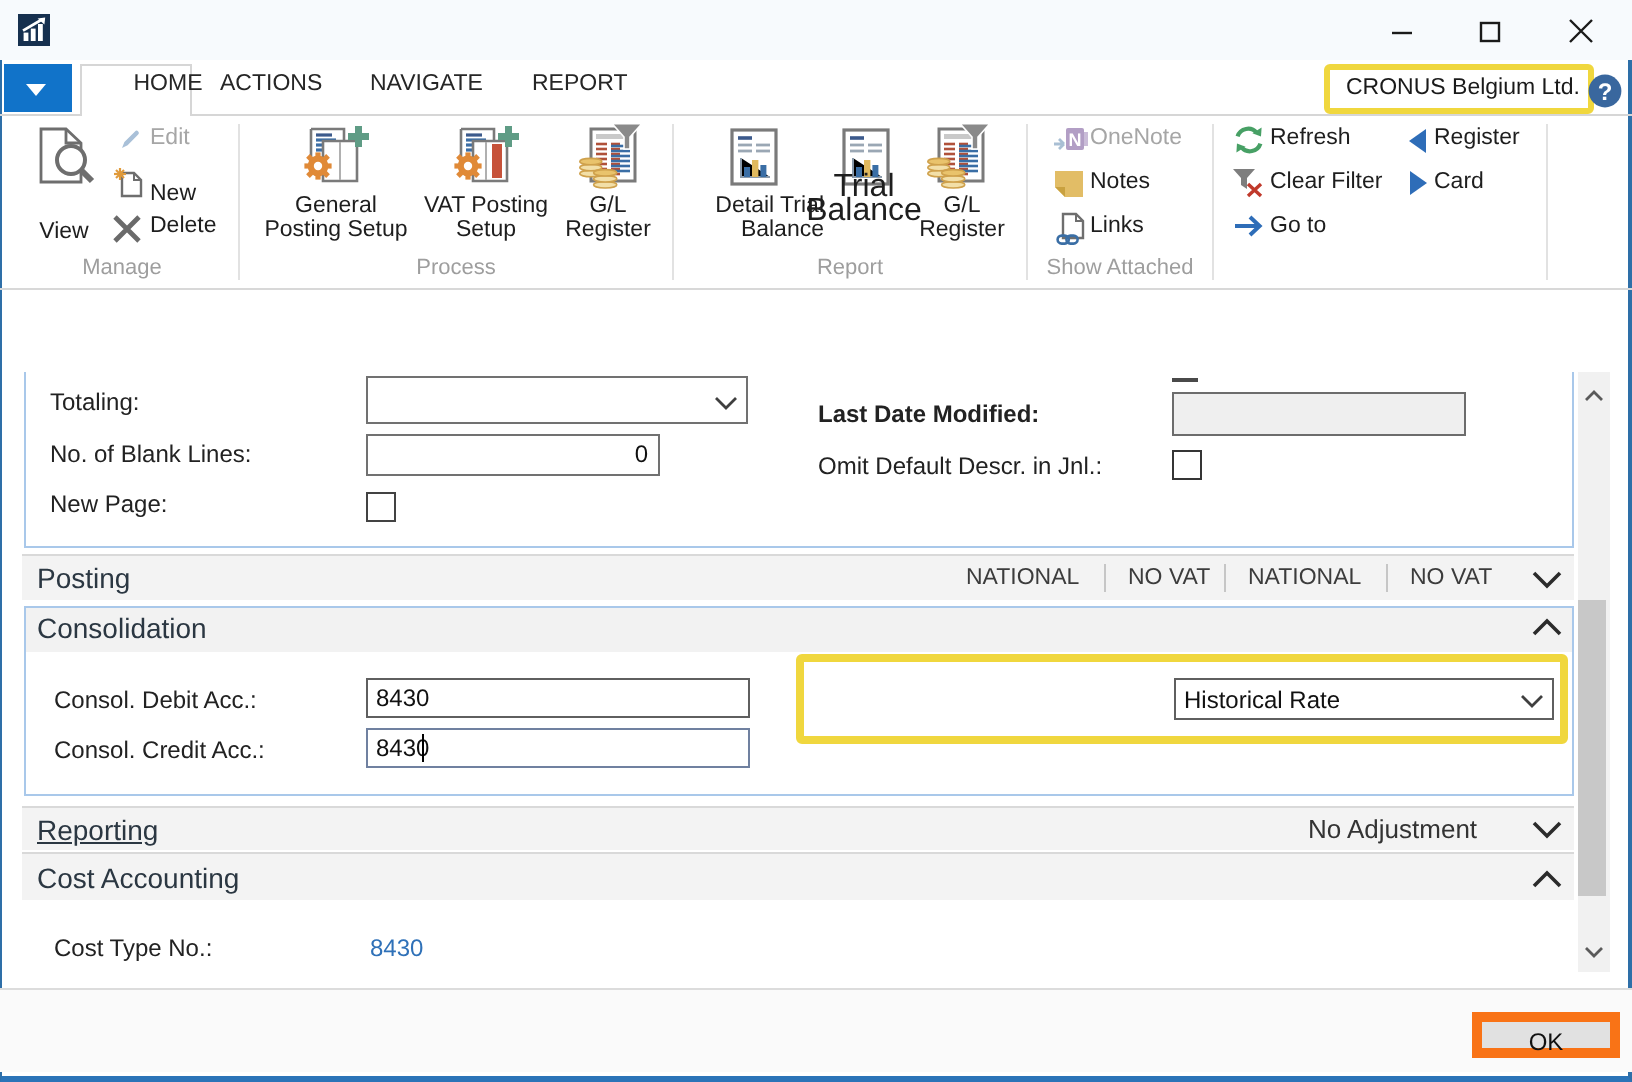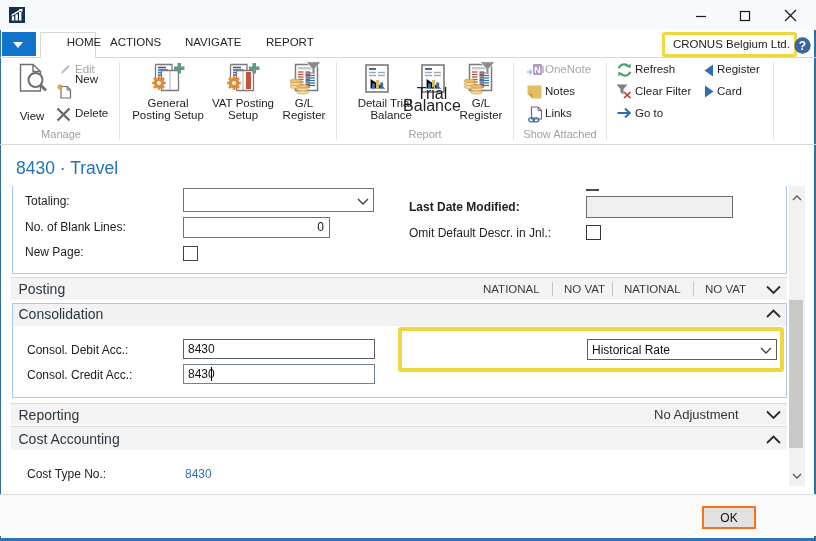--- a/index.html
+++ b/index.html
@@ -52,20 +52,21 @@
 
   <div class="abs" style="left:0;top:144px;width:816px;height:1px;background:#d8d8d8;"></div>
 
   <div class="abs" style="left:119px;top:62px;width:1px;height:78px;background:#e2e2e2;"></div>
   <div class="abs" style="left:336px;top:62px;width:1px;height:78px;background:#e2e2e2;"></div>
   <div class="abs" style="left:513px;top:62px;width:1px;height:78px;background:#e2e2e2;"></div>
   <div class="abs" style="left:606px;top:62px;width:1px;height:78px;background:#e2e2e2;"></div>
   <div class="abs" style="left:773px;top:62px;width:1px;height:78px;background:#e2e2e2;"></div>
 
   <div class="abs" style="left:2px;top:128px;width:118px;text-align:center;font-size:11px;color:#9e9e9e;">Manage</div>
+  <div class="abs" style="left:120px;top:128px;width:216px;text-align:center;font-size:11px;color:#9e9e9e;">Process</div>
   <div class="abs" style="left:337px;top:128px;width:176px;text-align:center;font-size:11px;color:#9e9e9e;">Report</div>
   <div class="abs" style="left:514px;top:128px;width:92px;text-align:center;font-size:11px;color:#9e9e9e;">Show Attached</div>
 
   <svg class="abs" style="left:19px;top:63px;" width="30" height="30">
     <path d="M1.5 1.5 H14 L21.5 8.5 V28 H1.5 Z" fill="#fff" stroke="#6e6e6e" stroke-width="1.4"></path>
     <path d="M14 1.5 V8.5 H21.5" fill="none" stroke="#6e6e6e" stroke-width="1.4"></path>
     <circle cx="16.5" cy="17" r="7" fill="#fff" stroke="#6e6e6e" stroke-width="2"></circle>
     <path d="M21.5 22 L27 27.5" stroke="#6e6e6e" stroke-width="3"></path>
   </svg>
   <div class="abs" style="left:16px;top:110px;width:32px;text-align:center;font-size:11.5px;color:#1e1e1e;">View</div>
@@ -78,21 +79,21 @@
   <svg class="abs" style="left:57px;top:84px;" width="15" height="15">
     <path d="M4 2.5 H10 L13.5 6 V14 H4 Z" fill="#fff" stroke="#6e6e6e" stroke-width="1.2"></path>
     <path d="M10 2.5 V6 H13.5" fill="none" stroke="#6e6e6e" stroke-width="1"></path>
     <g stroke="#e09b3c" stroke-width="1.1">
           <path d="M3 0 V6"></path>
           <path d="M0 3 H6"></path>
           <path d="M1 1 L5 5"></path>
           <path d="M5 1 L1 5"></path>
         </g>
   </svg>
-  <div class="abs" style="left:75px;top:73px;font-size:11.5px;color:#1e1e1e;">New</div>
+  <div class="abs" style="left:75px;top:91px;font-size:11.5px;color:#1e1e1e;">New</div>
 
   <svg class="abs" style="left:56px;top:107px;" width="15" height="15">
     <path d="M1.5 1.5 L13.5 13.5 M13.5 1.5 L1.5 13.5" stroke="#6a6a6a" stroke-width="2.4"></path>
   </svg>
   <div class="abs" style="left:75px;top:107px;font-size:11.5px;color:#1e1e1e;">Delete</div>
 
   <svg class="abs" style="left:152px;top:61px;" width="33" height="33">
     <path d="M3.5 3.5 H20 V10 M3.5 3.5 V20" fill="none" stroke="#7a7a7a" stroke-width="1.3"></path>
     <g stroke-width="1.6">
           <path d="M6 6.5 H14" stroke="#3c5a8c"></path>
@@ -284,21 +285,20 @@
   <div class="abs" style="left:635px;top:107px;font-size:11.5px;color:#1e1e1e;">Go to</div>
   <svg class="abs" style="left:704px;top:64px;" width="10" height="13">
     <path d="M9 0.5 V12.5 L0.5 6.5 Z" fill="#2e6db8"></path>
   </svg>
   <div class="abs" style="left:717px;top:63px;font-size:11.5px;color:#1e1e1e;">Register</div>
   <svg class="abs" style="left:704px;top:85px;" width="10" height="13">
     <path d="M1 0.5 V12.5 L9.5 6.5 Z" fill="#2e6db8"></path>
   </svg>
   <div class="abs" style="left:717px;top:85px;font-size:11.5px;color:#1e1e1e;">Card</div>
 
-  <div class="abs" style="left:16px;top:157.5px;font-size:17.5px;color:#2173bd;">8430 · Travel</div>
 
   <div class="abs" style="left:12px;top:186px;width:775px;height:88px;border-left:1px solid #a9c8ea;border-right:1px solid #a9c8ea;border-bottom:1px solid #a9c8ea;box-sizing:border-box;"></div>
 
   <div class="abs" style="left:586px;top:189px;width:13px;height:2px;background:#4a4a4a;"></div>
 
   <div class="abs lbl" style="left:25px;top:194px;">Totaling:</div>
   <div class="abs" style="left:183px;top:188px;width:191px;height:24px;border:1px solid #717171;box-sizing:border-box;background:#fff;">
     <svg class="abs" style="right:4px;top:9px;" width="12" height="8">
           <path d="M1 1 L6 6 L11 1" stroke="#3f3f3f" stroke-width="1.4" fill="none"></path>
         </svg>
@@ -347,21 +347,21 @@
 
   <div class="abs" style="left:398px;top:327px;width:386px;height:45px;border:4px solid #f0d73e;border-radius:3px;box-sizing:border-box;"></div>
   <div class="abs" style="left:587px;top:339px;width:190px;height:21px;border:1px solid #5f5f5f;box-sizing:border-box;background:#fff;text-decoration:underline;">
     <span style="position:absolute;left:4px;top:3px;font-size:12px;color:#111;">Historical Rate</span>
     <svg class="abs" style="right:4px;top:7px;" width="12" height="8">
           <path d="M1 1 L6 6 L11 1" stroke="#3f3f3f" stroke-width="1.4" fill="none"></path>
         </svg>
   </div>
 
   <div class="abs" style="left:11px;top:403px;width:776px;height:22px;background:#f3f3f3;border-top:1px solid #d9d9d9;box-sizing:border-box;"></div>
-  <div class="abs" style="left:18.5px;top:406.5px;font-size:14px;color:#2b3742;">Reporting</div>
+  <div class="abs" style="left:18.5px;top:406.5px;font-size:14px;color:#2b3742;text-decoration:underline;">Reporting</div>
   <div class="abs" style="left:654px;top:407px;font-size:13px;color:#333;">No Adjustment</div>
   <svg class="abs" style="left:766px;top:410px;" width="16" height="10">
         <path d="M1 1.5 L7.5 8 L14 1.5" stroke="#2b2b2b" stroke-width="1.8" fill="none"></path>
       </svg>
 
   <div class="abs" style="left:11px;top:426px;width:776px;height:24px;background:#f3f3f3;border-top:1px solid #d9d9d9;box-sizing:border-box;"></div>
   <div class="abs" style="left:18.5px;top:431px;font-size:14px;color:#2b3742;">Cost Accounting</div>
   <svg class="abs" style="left:766px;top:435px;" width="16" height="10">
         <path d="M1 8 L7.5 1.5 L14 8" stroke="#2b2b2b" stroke-width="1.8" fill="none"></path>
       </svg>
@@ -372,16 +372,16 @@
   <div class="abs" style="left:789px;top:186px;width:16px;height:300px;background:#f1f1f1;"></div>
   <svg class="abs" style="left:792px;top:194px;" width="10" height="8">
         <path d="M1 6 L5 2 L9 6" stroke="#5a5a5a" stroke-width="1.4" fill="none"></path>
       </svg>
   <div class="abs" style="left:789px;top:300px;width:14px;height:148px;background:#c8c8c8;"></div>
   <svg class="abs" style="left:792px;top:472px;" width="10" height="8">
         <path d="M1 2 L5 6 L9 2" stroke="#5a5a5a" stroke-width="1.4" fill="none"></path>
       </svg>
 
   <div class="abs" style="left:0;top:494px;width:816px;height:42px;background:#fafafa;border-top:1px solid #dcdcdc;box-sizing:border-box;"></div>
-  <div class="abs" style="left:702px;top:506px;width:54px;height:23px;background:#e1e1e1;border:2px solid #f97316;box-sizing:border-box;text-align:center;font-size:12px;color:#111;line-height:21px;">OK</div>
+  <div class="abs" style="left:736px;top:506px;width:74px;height:23px;background:#e1e1e1;border:5px solid #f97316;box-sizing:border-box;text-align:center;font-size:12px;color:#111;line-height:21px;">OK</div>
 
 </div>
 </div>
 
 </body></html>

